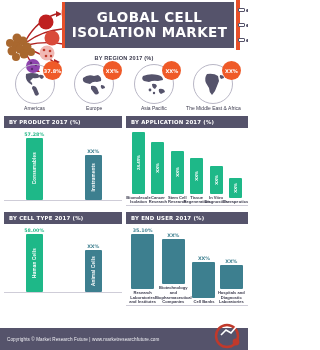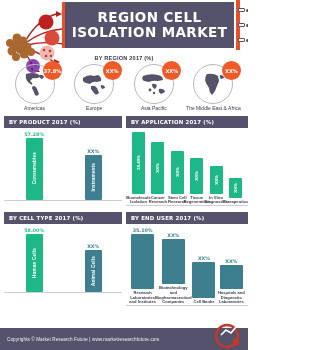--- a/index.html
+++ b/index.html
@@ -169,21 +169,21 @@
         <circle cx="33" cy="66" r="7" fill="#8e44ad"></circle>
         <g fill="#5b2c6f">
           <circle cx="31" cy="63" r="1.2"></circle>
             <circle cx="36" cy="65" r="1.2"></circle>
           <circle cx="32" cy="69" r="1.2"></circle>
         </g>
       </svg>
     </div>
 
     <div class="title-block">
-      <div class="title-text">REGION CELL ISOLATION MARKET</div>
+      <div class="title-text">GLOBAL CELL ISOLATION MARKET</div>
     </div>
 
     <div class="right-strip"></div>
     <div class="pin" style="top:8px;">
         <i></i>
         <b></b>
       </div>
     <div class="pin" style="top:23px;">
         <i></i>
         <b></b>

